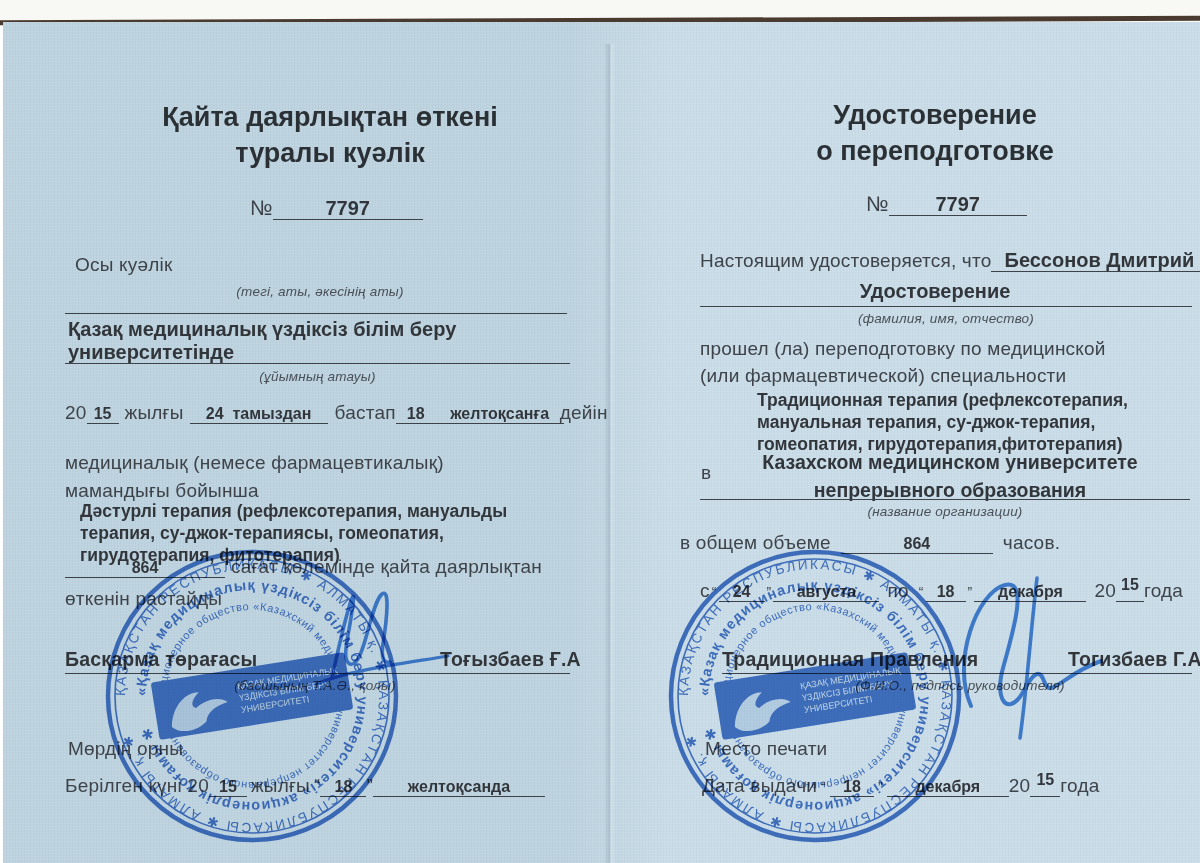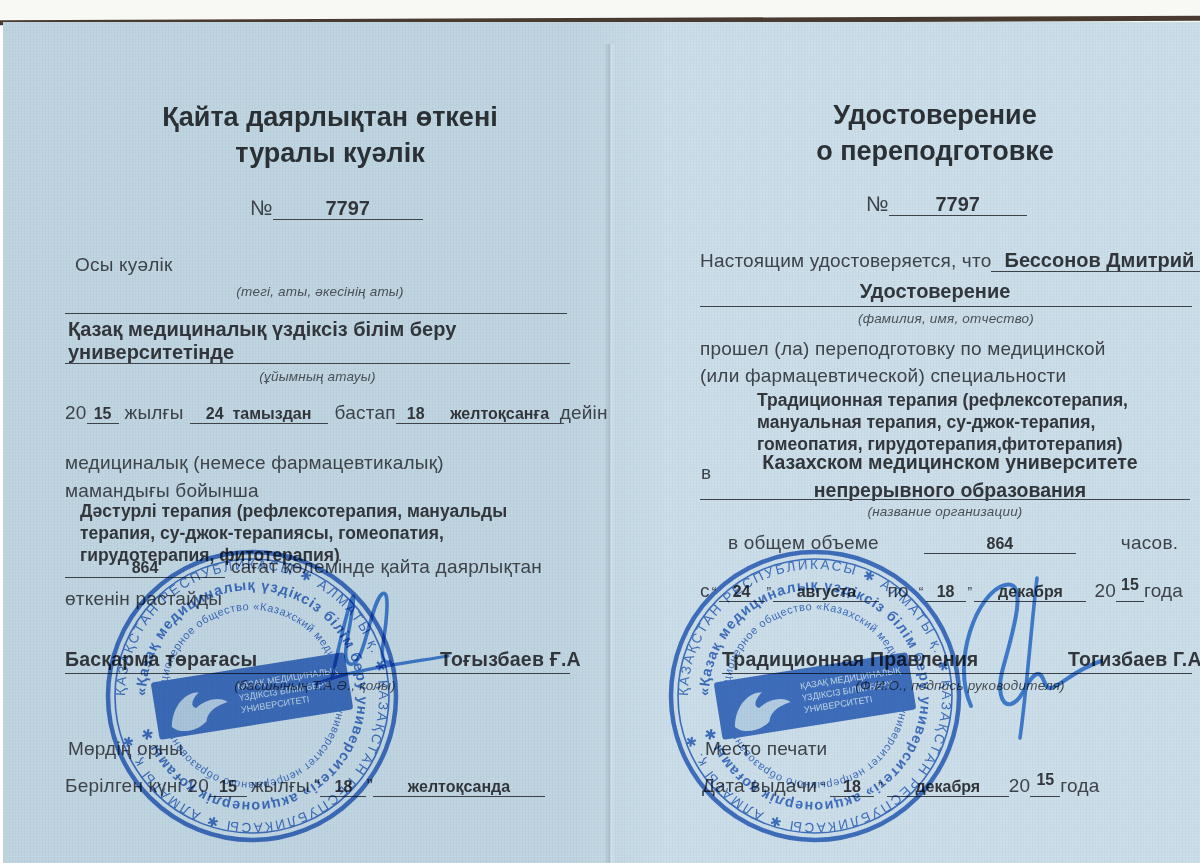--- a/index.html
+++ b/index.html
@@ -135,21 +135,21 @@
   </div>
 
   <div class="abs t" style="left:701px;top:462px;">в</div>
   <div class="abs b center" style="left:730px;top:448px;width:440px;font-size:19.5px;line-height:1.45;white-space:normal;">
     <span>Казахском медицинском университете</span><br>
     <span>непрерывного образования</span>
   </div>
   <div class="abs rule" style="left:700px;top:499px;width:490px;"></div>
   <div class="abs cap center" style="left:700px;top:504px;width:490px;">(название организации)</div>
 
-  <div class="abs row" style="left:728px;top:532px;gap:35px;">
+  <div class="abs row" style="left:680px;top:532px;">
     <span class="t">в общем объеме</span>
     <span class="blank b" style="width:152px;margin-left:10px;">864</span>
     <span class="t" style="margin-left:10px;">часов.</span>
   </div>
 
   <div class="abs row" style="left:700px;top:580px;">
     <span class="t">с</span>
     <span class="t" style="font-size:14px;margin:0 2px;">“</span>
       <span class="blank b" style="width:46px;">24</span>
       <span class="t" style="font-size:14px;margin:0 2px;">”</span>

